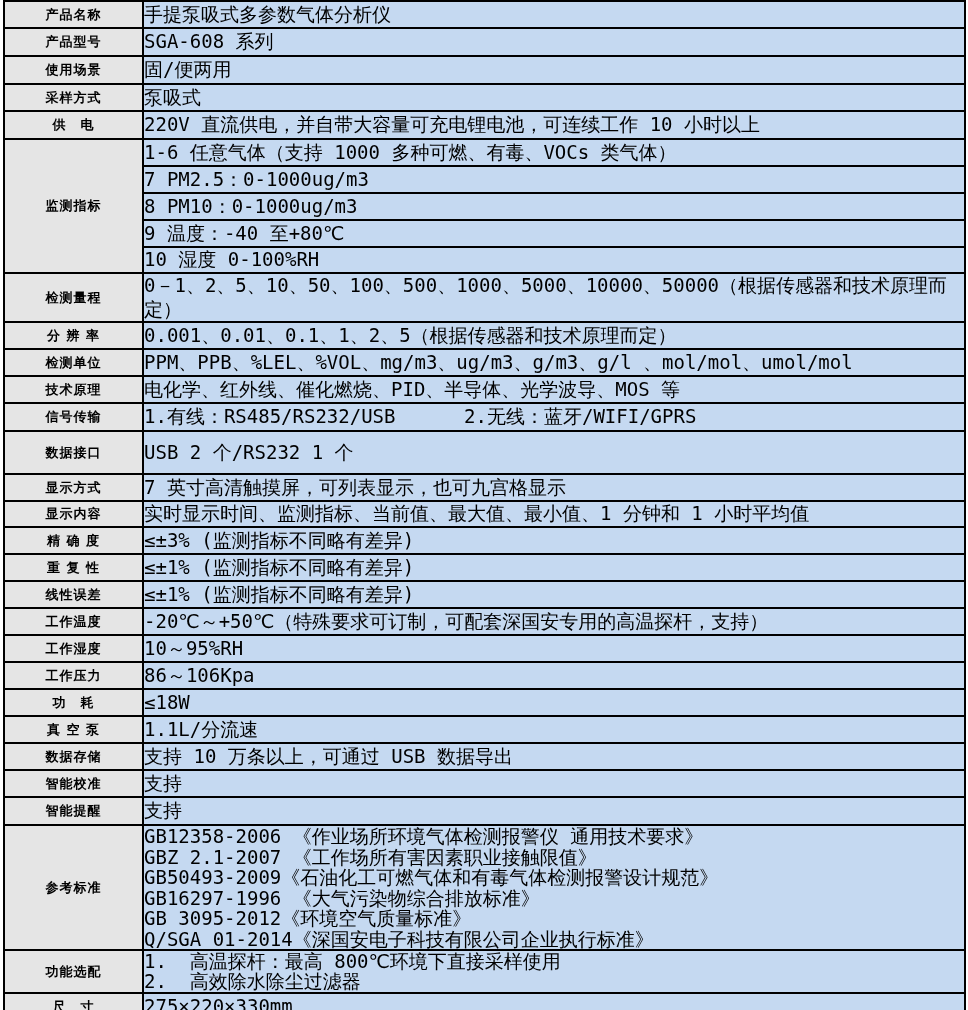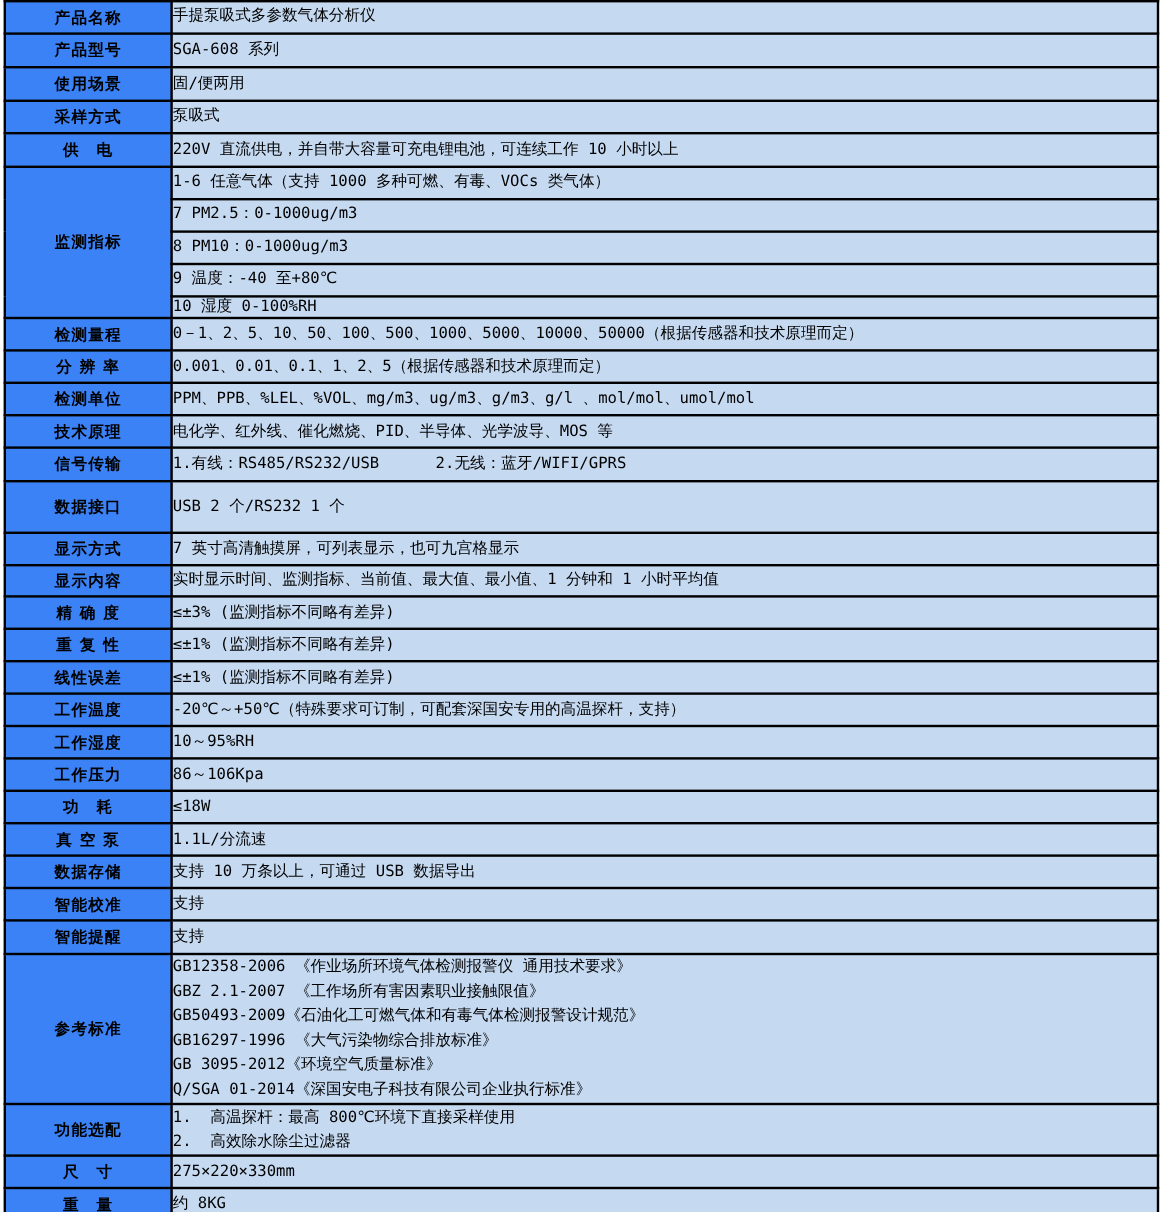--- a/index.html
+++ b/index.html
@@ -20,31 +20,31 @@
     margin: 0 2px 0 3px;
   }
   table.spec th, table.spec td {
     border: 2px solid #000000;
     box-sizing: border-box;
     padding: 0;
     color: #000000;
     vertical-align: middle;
   }
   th.label-cell {
-    background: #3b82f6;
+    background: #e5e5e5;
     font-weight: bold;
     font-size: 13px;
     text-align: center;
     white-space: pre-wrap;
     letter-spacing: 1px;
     font-family: "DejaVu Sans", "Liberation Sans", sans-serif;
   }
   td.value-cell {
     background: #C5D9F1;
-    font-size: 13px;
+    font-size: 19px;
     text-align: left;
     padding: 2px 6px 2px 8px;
     white-space: pre-wrap;
     line-height: 1.25;
     font-family: "DejaVu Sans Mono", "Liberation Mono", "DejaVu Sans", monospace;
   }
   td.value-cell.multiline .line {
     line-height: 20.5px;
   }
   td.value-cell.compact .line {

